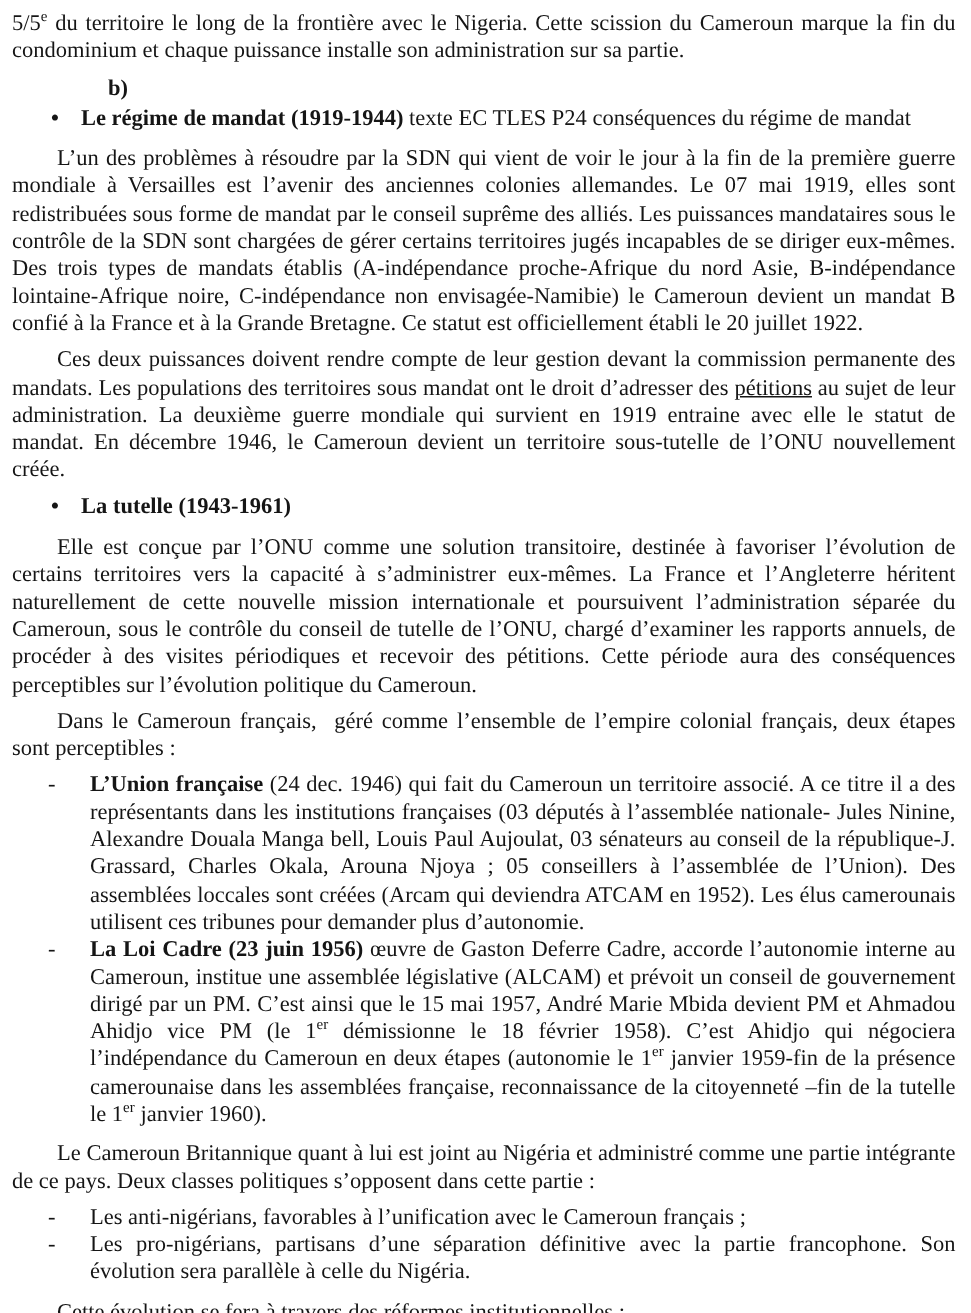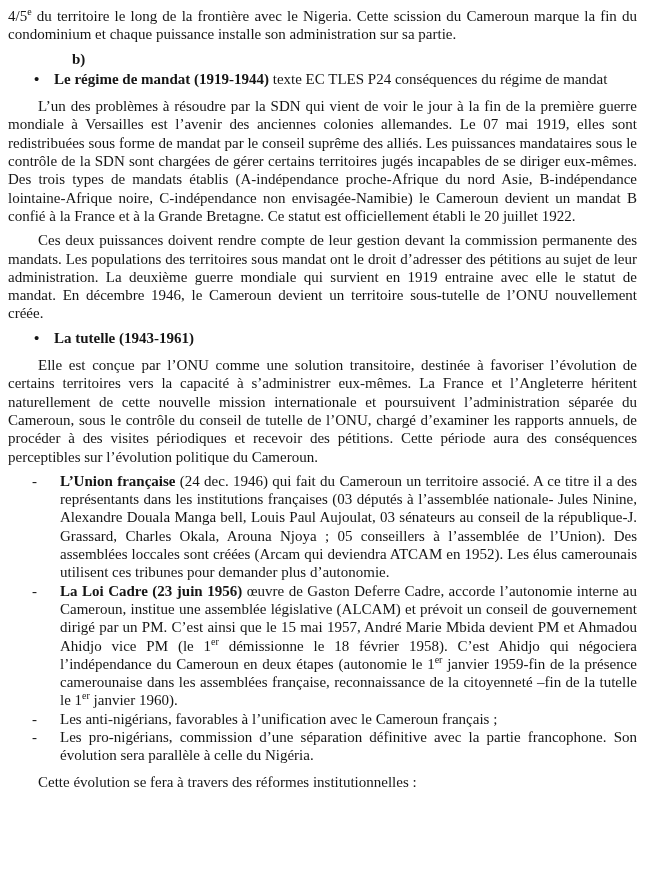--- a/index.html
+++ b/index.html
@@ -19,54 +19,56 @@
   .row.heading .content { font-weight:bold; }
   .row.bullet { padding-left:26px; margin:2px 0 9px; }
   .row.bullet .marker { width:20px; font-weight:bold; flex:0 0 auto; }
   .row.dash { padding-left:24px; margin:0; }
   .row.dash .marker { width:16px; flex:0 0 auto; }
   .row.dash .content { text-align:justify;margin-left:12px; }
   .row.dash + .para { margin-top:8px; }
   .para + .row.bullet { margin-top:4px; }
   .b { font-weight:bold; }
   .i { }
-  .u { }
+  .u { text-decoration:underline; }
   sup { font-size:10px; line-height:0; vertical-align:super; }
 </style>
 </head>
 <body>
 
 <div class="page">
   <div id="blocks-host">
-      <p class="para"><span>4/5</span><sup>e</sup><span> du territoire le long de la frontière avec le Nigeria. Cette scission du Cameroun marque la fin du condominium et chaque puissance installe son administration sur sa partie.</span></p>
+      <p class="para"><span>5/5</span><sup>e</sup><span> du territoire le long de la frontière avec le Nigeria. Cette scission du Cameroun marque la fin du condominium et chaque puissance installe son administration sur sa partie.</span></p>
       <div class="row heading">
         <span class="marker">b)</span>
       </div>
       <div class="row bullet">
         <span class="marker">•</span>
         <span class="content"><span class="b">Le régime de mandat (1919-1944) </span><span class="i">texte EC TLES P24 conséquences du régime de mandat</span></span>
       </div>
       <p class="para indent"><span>L’un des problèmes à résoudre par la SDN qui vient de voir le jour à la fin de la première guerre mondiale à Versailles est l’avenir des anciennes colonies allemandes. Le 07 mai 1919, elles sont redistribuées sous forme de mandat par le conseil suprême des alliés. Les puissances mandataires sous le contrôle de la SDN sont chargées de gérer certains territoires jugés incapables de se diriger eux-mêmes. Des trois types de mandats établis (A-</span><span class="i">indépendance proche-Afrique du nord Asie</span><span>, B-</span><span class="i">indépendance lointaine-Afrique noire</span><span>, C-</span><span class="i">indépendance non envisagée-Namibie</span><span>) le Cameroun devient un mandat B confié à la France et à la Grande Bretagne. Ce statut est officiellement établi le 20 juillet 1922.</span></p>
       <p class="para indent"><span>Ces deux puissances doivent rendre compte de leur gestion devant la commission permanente des mandats. Les populations des territoires sous mandat ont le droit d’adresser des </span><span class="u">pétitions</span><span> au sujet de leur administration. La deuxième guerre mondiale qui survient en 1919 entraine avec elle le statut de mandat. En décembre 1946, le Cameroun devient un territoire sous-tutelle de l’ONU nouvellement créée.</span></p>
       <div class="row bullet">
         <span class="marker">•</span>
         <span class="content"><span class="b">La tutelle (1943-1961)</span></span>
       </div>
       <p class="para indent"><span>Elle est conçue par l’ONU comme une solution transitoire, destinée à favoriser l’évolution de certains territoires vers la capacité à s’administrer eux-mêmes. La France et l’Angleterre héritent naturellement de cette nouvelle mission internationale et poursuivent l’administration séparée du Cameroun, sous le contrôle du conseil de tutelle de l’ONU, chargé d’examiner les rapports annuels, de procéder à des visites périodiques et recevoir des pétitions. Cette période aura des conséquences perceptibles sur l’évolution politique du Cameroun.</span></p>
+      <p class="para indent"><span>Dans le Cameroun français, &nbsp;géré comme l’ensemble de l’empire colonial français, deux étapes sont perceptibles&nbsp;:</span></p>
       <div class="row dash">
         <span class="marker">-</span>
         <span class="content"><span class="b">L’Union française </span><span> (24 dec. 1946) qui fait du Cameroun un territoire associé. A ce titre il a des représentants dans les institutions françaises (03 députés à l’assemblée nationale- Jules Ninine, Alexandre Douala Manga bell, Louis Paul Aujoulat, 03 sénateurs au conseil de la république-J. Grassard, Charles Okala, Arouna Njoya&nbsp;; 05 conseillers à l’assemblée de l’Union). Des assemblées loccales sont créées (Arcam qui deviendra ATCAM en 1952). Les élus camerounais utilisent ces tribunes pour demander plus d’autonomie.</span></span>
       </div>
       <div class="row dash">
         <span class="marker">-</span>
         <span class="content"><span class="b">La Loi Cadre (23 juin 1956)</span><span> œuvre de Gaston Deferre Cadre, accorde l’autonomie interne au Cameroun, institue une assemblée législative (ALCAM) et prévoit un conseil de gouvernement dirigé par un PM. C’est ainsi que le 15 mai 1957, André Marie Mbida devient PM et Ahmadou Ahidjo vice PM (</span><span class="i">le 1</span><sup class="i">er</sup><span class="i"> démissionne le 18 février 1958</span><span>). C’est Ahidjo qui négociera l’indépendance du Cameroun en deux étapes (</span><span class="i">autonomie le 1</span><sup class="i">er</sup><span class="i"> janvier 1959-fin de la présence camerounaise dans les assemblées française, reconnaissance de la citoyenneté –fin de la tutelle le 1</span><sup class="i">er</sup><span class="i"> janvier 1960</span><span>).</span></span>
       </div>
+      <p class="para indent"><span>Le Cameroun Britannique quant à lui est joint au Nigéria et administré comme une partie intégrante de ce pays. Deux classes politiques s’opposent dans cette partie&nbsp;:</span></p>
       <div class="row dash">
         <span class="marker">-</span>
         <span class="content"><span>Les anti-nigérians, favorables à l’unification avec le Cameroun français&nbsp;;</span></span>
       </div>
       <div class="row dash">
         <span class="marker">-</span>
-        <span class="content"><span>Les pro-nigérians, commission d’une séparation définitive avec la partie francophone. Son évolution sera parallèle à celle du Nigéria.</span></span>
+        <span class="content"><span>Les pro-nigérians, partisans d’une séparation définitive avec la partie francophone. Son évolution sera parallèle à celle du Nigéria.</span></span>
       </div>
       <p class="para indent"><span>Cette évolution se fera à travers des réformes institutionnelles&nbsp;:</span></p>
     </div>
 </div>
 
 </body></html>

